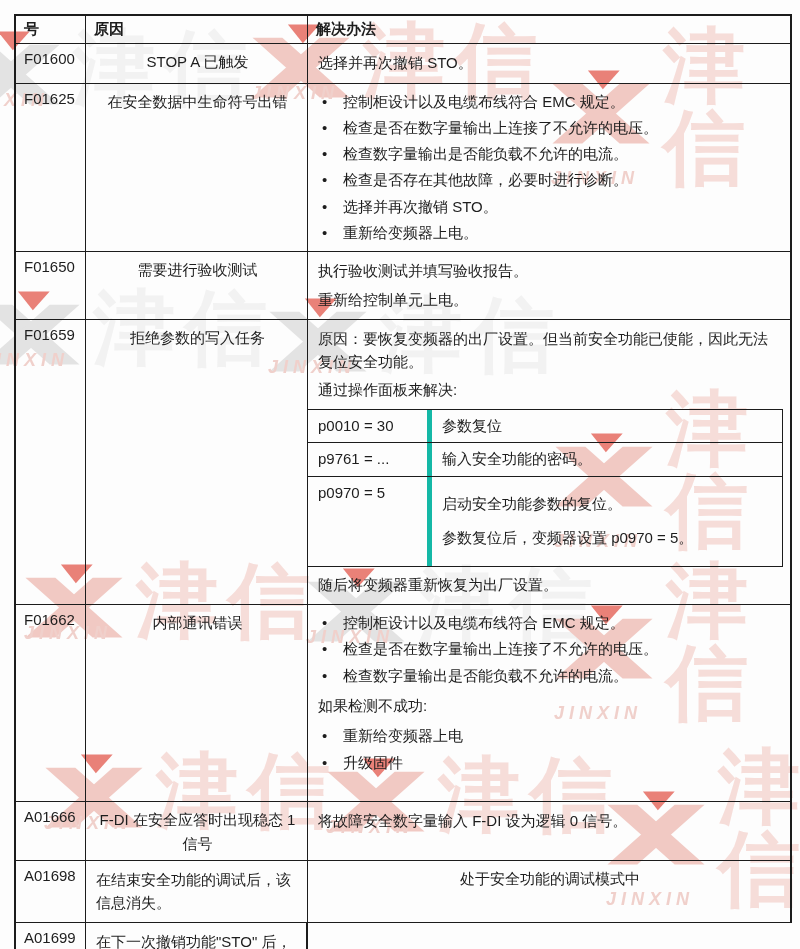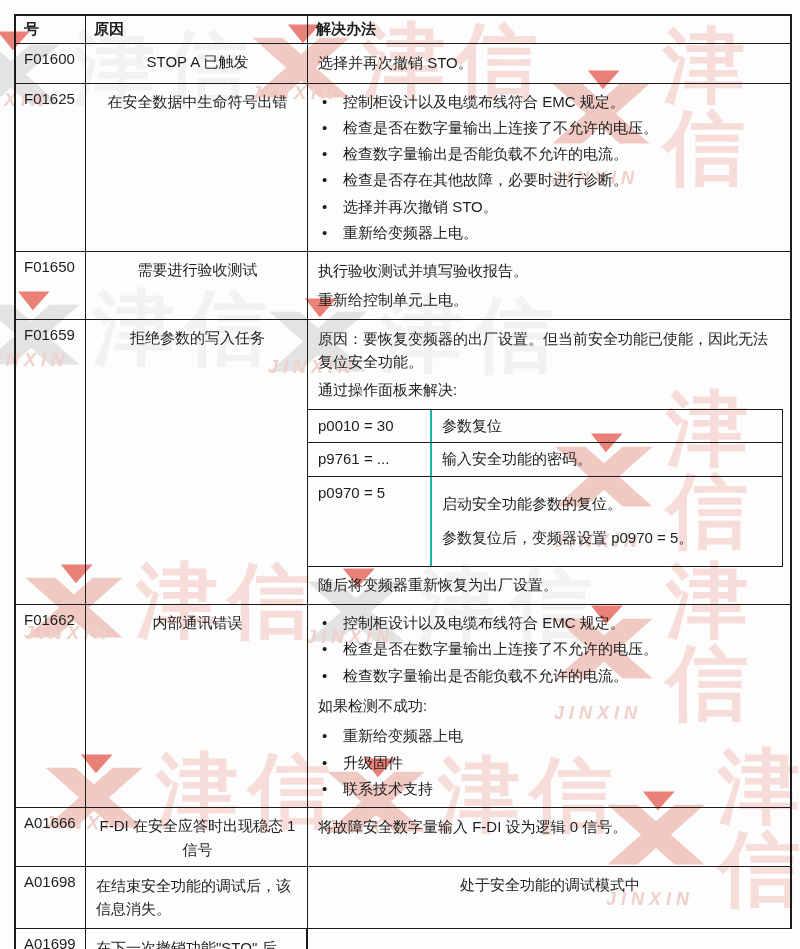--- a/index.html
+++ b/index.html
@@ -40,21 +40,21 @@
   .hdr .c-h1{padding-left:8px;}
   
   .rh{min-height:26px}.r0{min-height:30px}.r1{min-height:160px}.r2{min-height:55px}
   .r3{min-height:243px}.r4{min-height:197px}.r5{min-height:48px}.r6{min-height:34px}
   .r7{min-height:52px}.r8{min-height:56px}
   
   .subtable{margin:7px 7px 7px 0;border:1px solid #1c1c1c;border-left:none;}
   .strow{display:grid;grid-template-columns:124px 1fr;border-bottom:1px solid #1c1c1c;}
   .strow:last-child{border-bottom:none;}
   .stcell{padding:5px 10px;line-height:1.5;box-sizing:border-box;}
-  .stcell.param{border-right:2px solid #14b8a6;}
+  .stcell.param{border-right:5px solid #14b8a6;}
   .stcell p{margin:11px 0;padding:0;}
 </style>
 </head>
 <body>
 
 <div class="page">
 
   <div class="wm-layer">
       <div class="wm" style="left: -45px; top: 25px;">
         <svg width="112" height="86" viewBox="0 0 120 90">
@@ -239,21 +239,20 @@
       <div class="td c-sol">
         <ul>
           <li>控制柜设计以及电缆布线符合 EMC 规定。</li>
           <li>检查是否在数字量输出上连接了不允许的电压。</li>
           <li>检查数字量输出是否能负载不允许的电流。</li>
         </ul>
         <p>如果检测不成功:</p>
         <ul>
           <li>重新给变频器上电</li>
           <li>升级固件</li>
-          <li>联系技术支持</li>
         </ul>
       </div>
     </div>
 
     <div class="tr r5">
       <div class="td c-code">A01666</div>
       <div class="td c-cause">F-DI 在安全应答时出现稳态 1 信号</div>
       <div class="td c-sol">
         <p>将故障安全数字量输入 F-DI 设为逻辑 0 信号。</p>
       </div>

